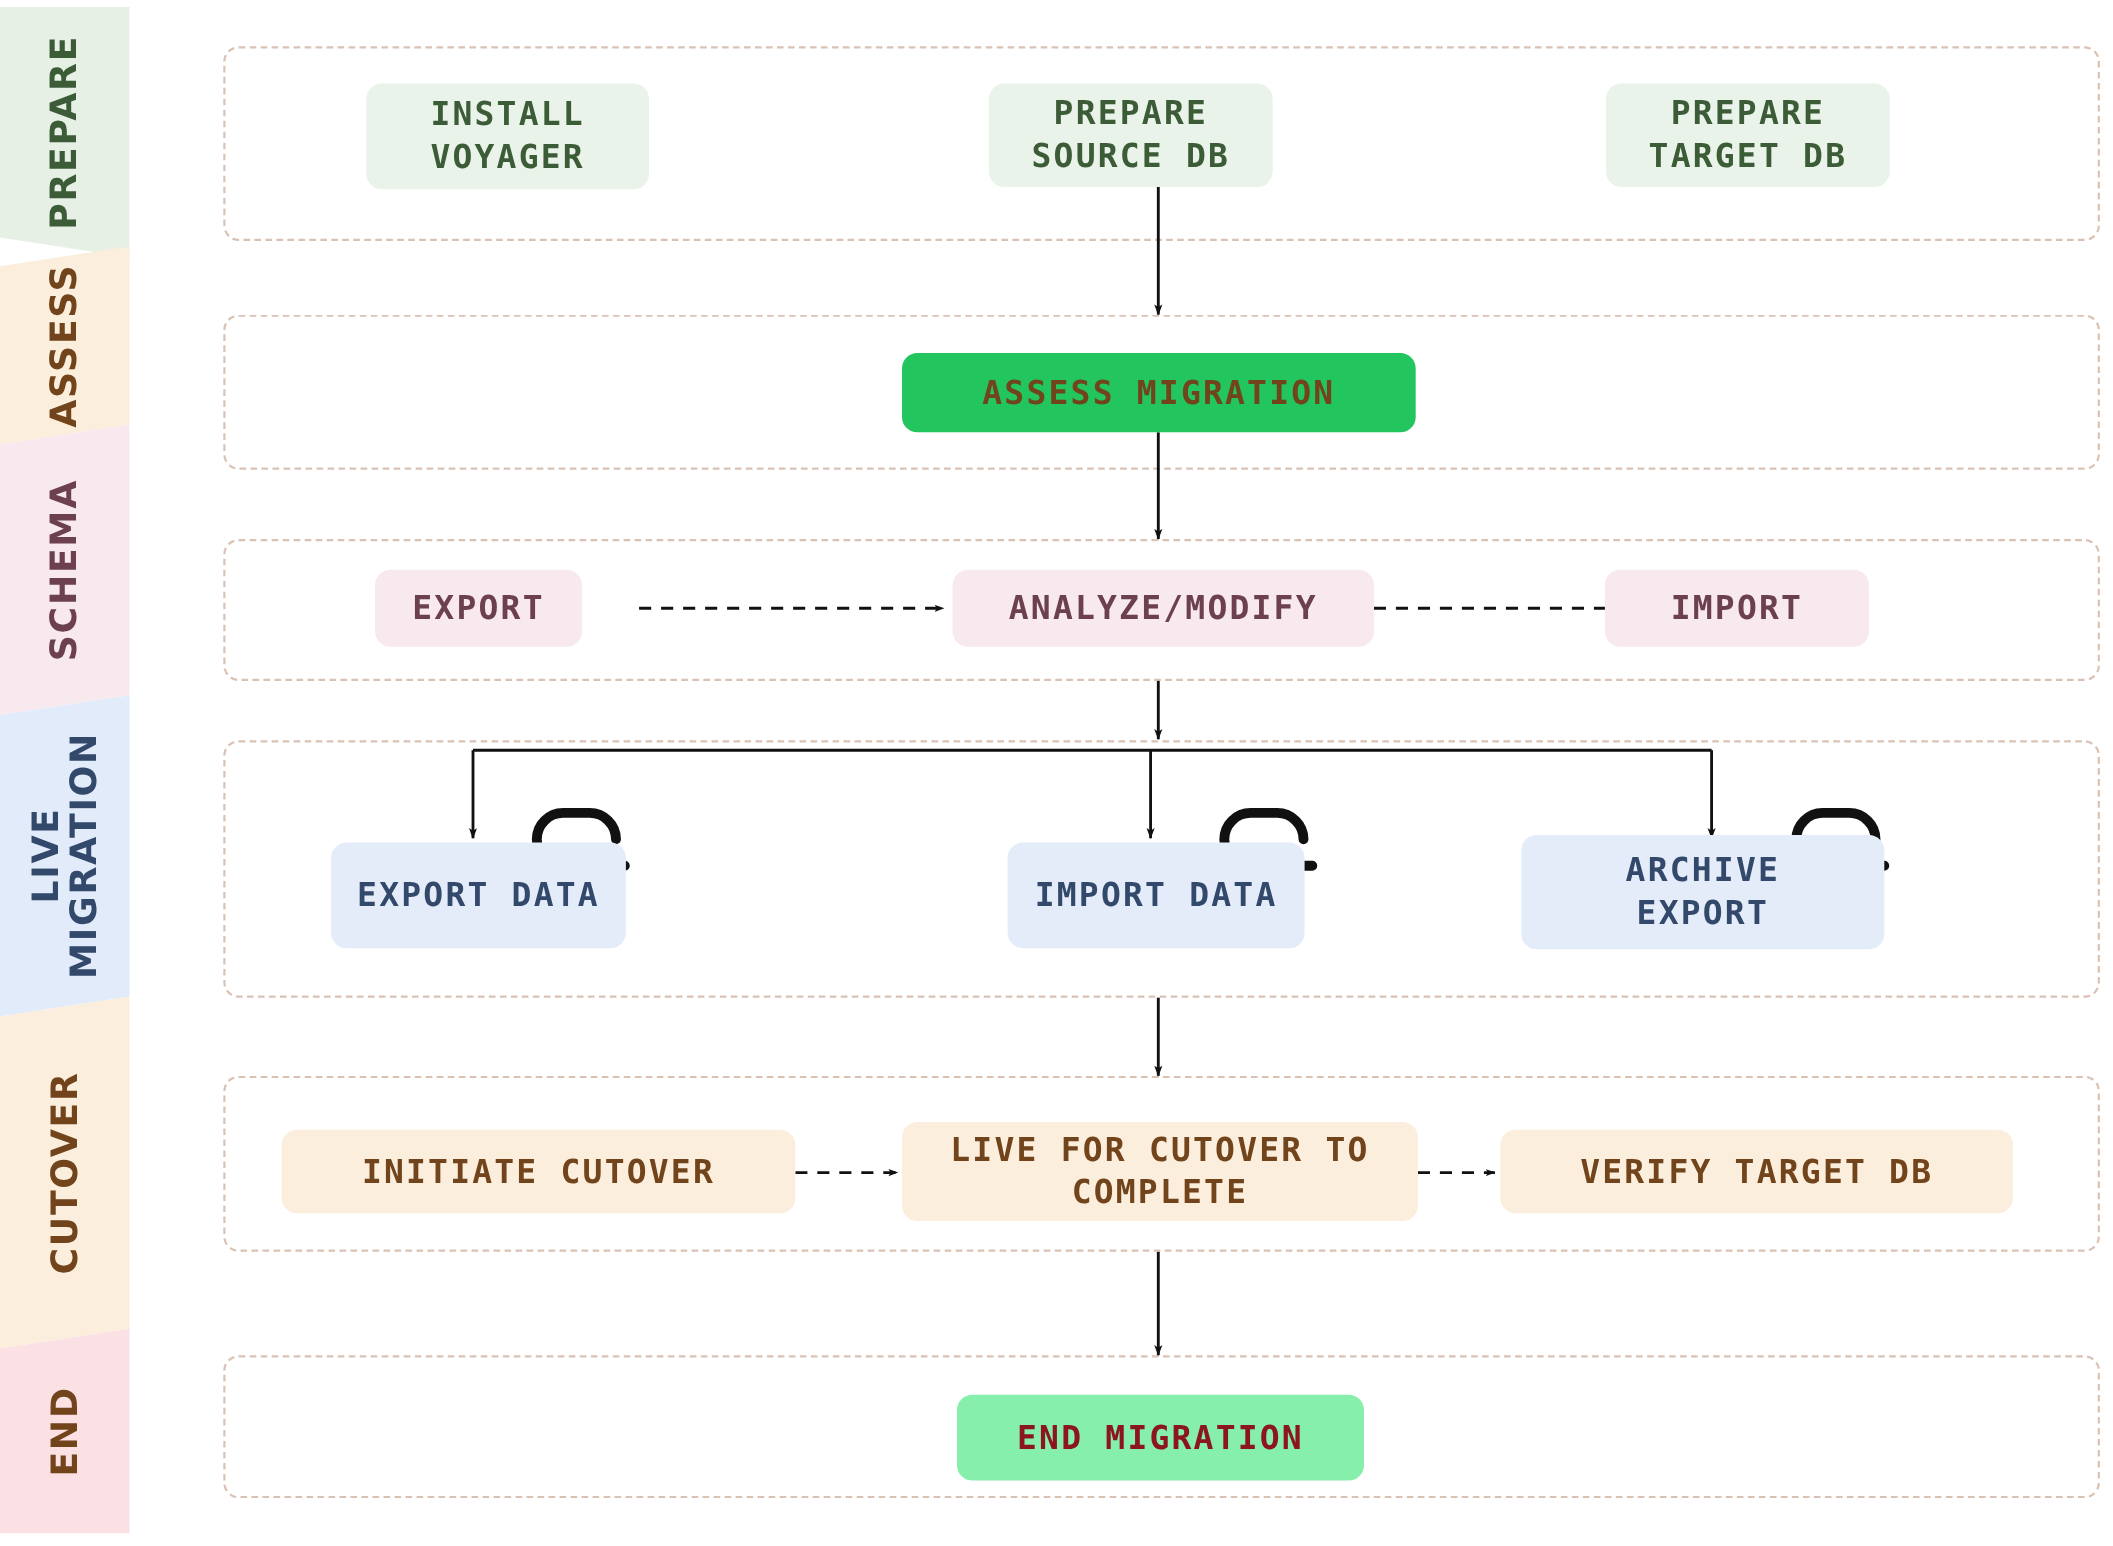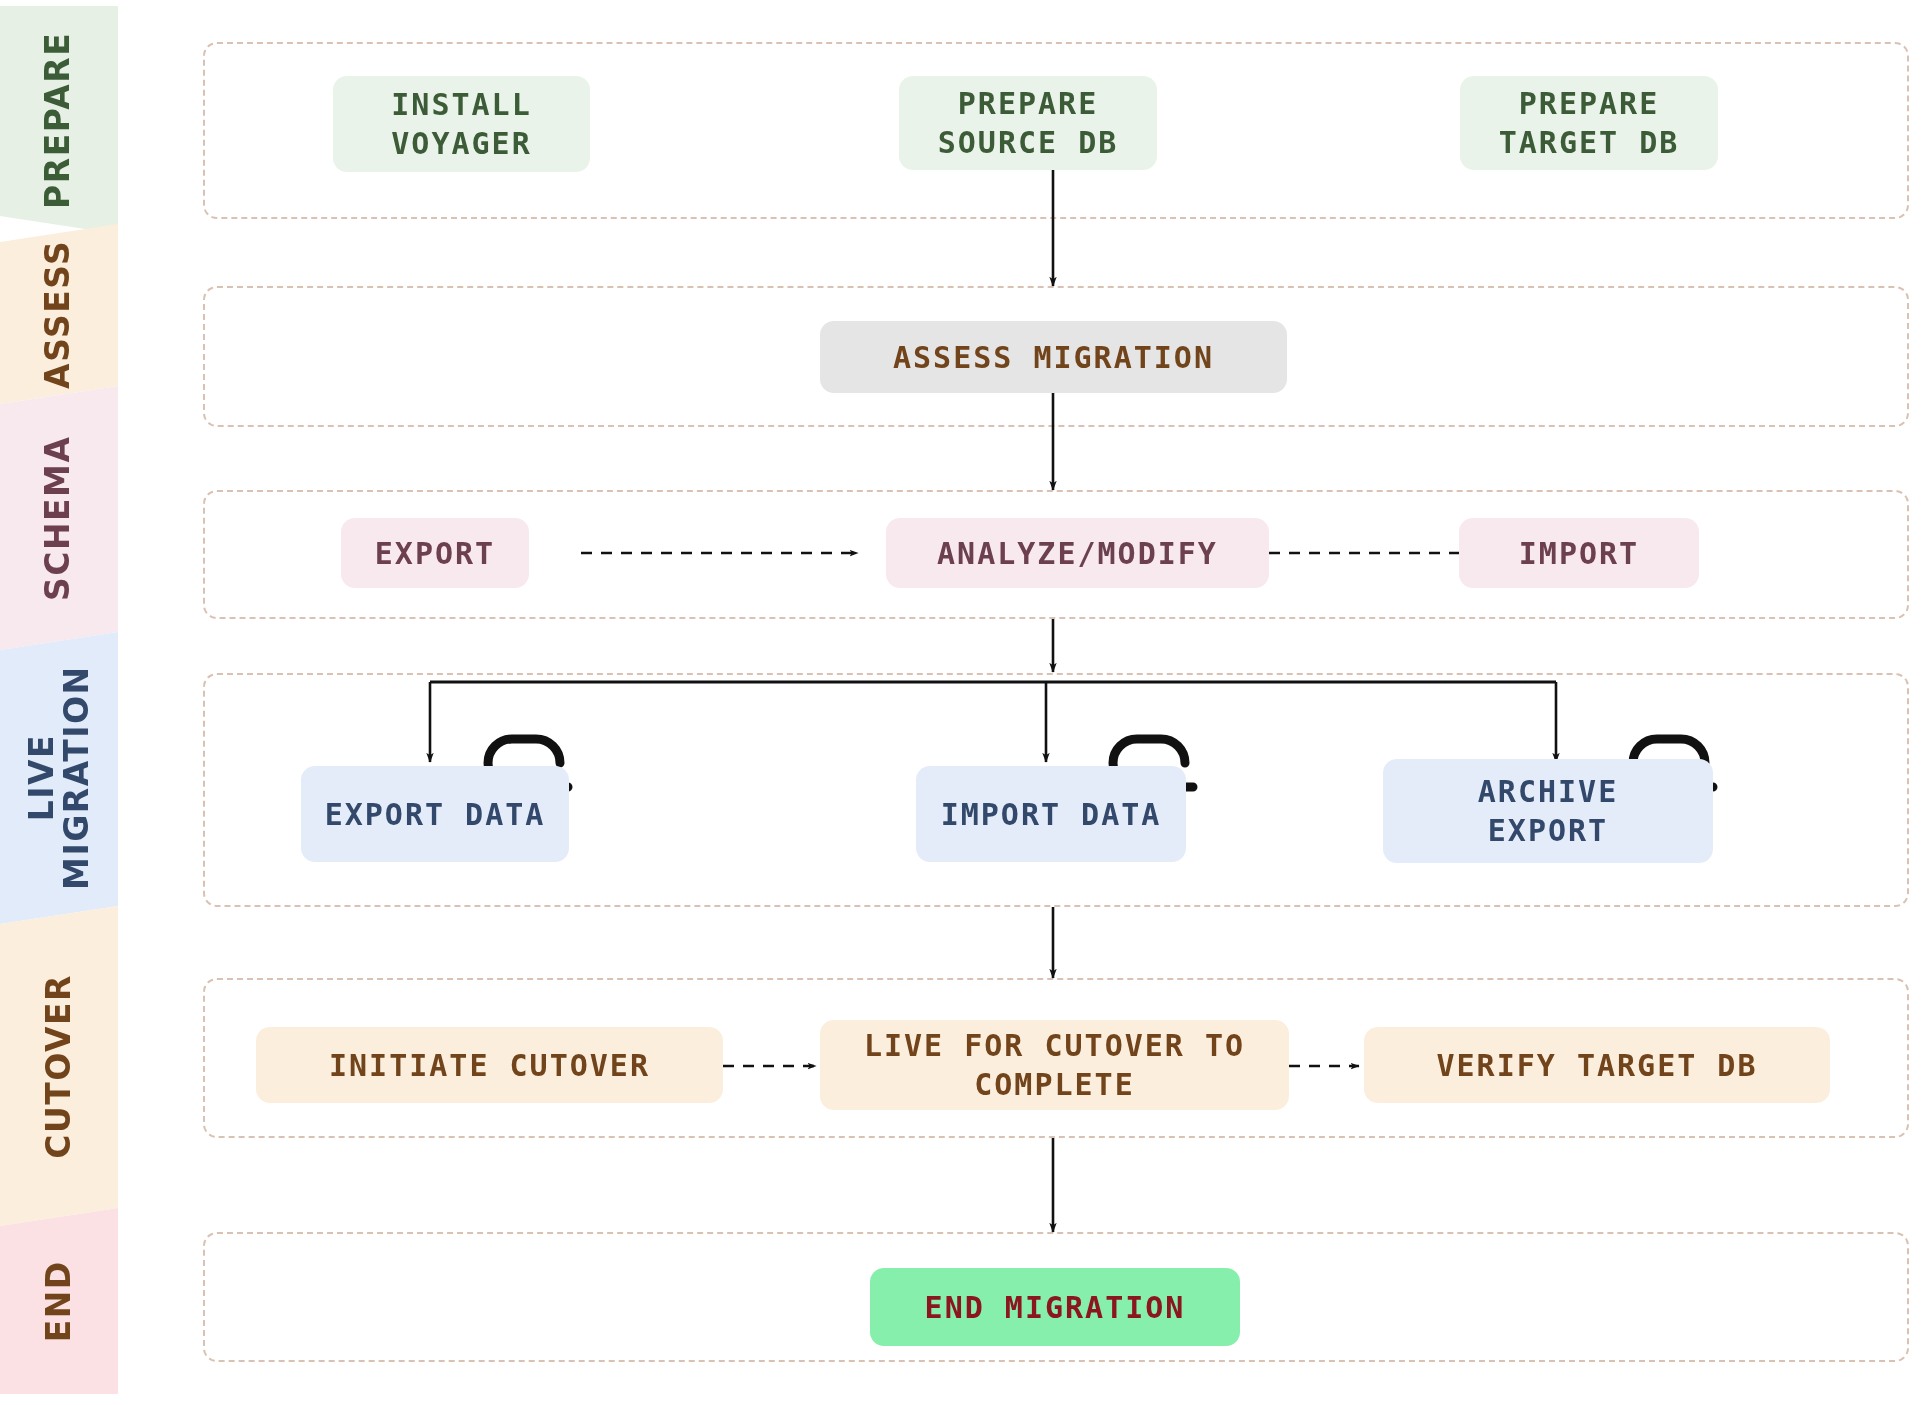--- a/index.html
+++ b/index.html
@@ -47,21 +47,21 @@
     text-align:center;
     font-family:"DejaVu Sans Mono","Liberation Mono",monospace;
     font-weight:bold;
     font-size:30px;
     letter-spacing:2px;
     line-height:1.3;
     white-space:pre-line;
     padding:4px 10px;
   }
   .n-prepare{background:#eaf3e9;color:#3c5c38;}
-  .n-assess {background:#e5e5e5;color:#72441b;}
+  .n-assess {background:#22c55e;color:#72441b;}
   .n-schema {background:#f7e9ee;color:#6d404f;}
   .n-live   {background:#e5ecf9;color:#33496b;}
   .n-cut    {background:#fbeedd;color:#72441b;}
   .n-end    {background:#86efac;color:#8b1620;}
 
   
   #edges{position:absolute;left:0;top:0;width:1921px;height:1405px;pointer-events:none;}
 </style>
 </head>
 <body>
@@ -168,21 +168,21 @@
 TARGET DB</span>
   </div>
 
   <div class="node n-assess" style="left:820px;top:321px;width:467px;height:72px;">
     <span>ASSESS MIGRATION</span>
   </div>
 
   <div class="node n-schema" style="left:341px;top:518px;width:188px;height:70px;">
     <span>EXPORT</span>
   </div>
-  <div class="node n-schema" style="left:866px;top:518px;width:383px;height:70px;margin-left:20px;">
+  <div class="node n-schema" style="left:866px;top:518px;width:383px;height:70px;">
     <span>ANALYZE/MODIFY</span>
   </div>
   <div class="node n-schema" style="left:1459px;top:518px;width:240px;height:70px;text-align:center;">
     <span>IMPORT</span>
   </div>
 
   <div class="node n-live" style="left:301px;top:766px;width:268px;height:96px;">
     <span>EXPORT DATA</span>
   </div>
   <div class="node n-live" style="left:916px;top:766px;width:270px;height:96px;">

